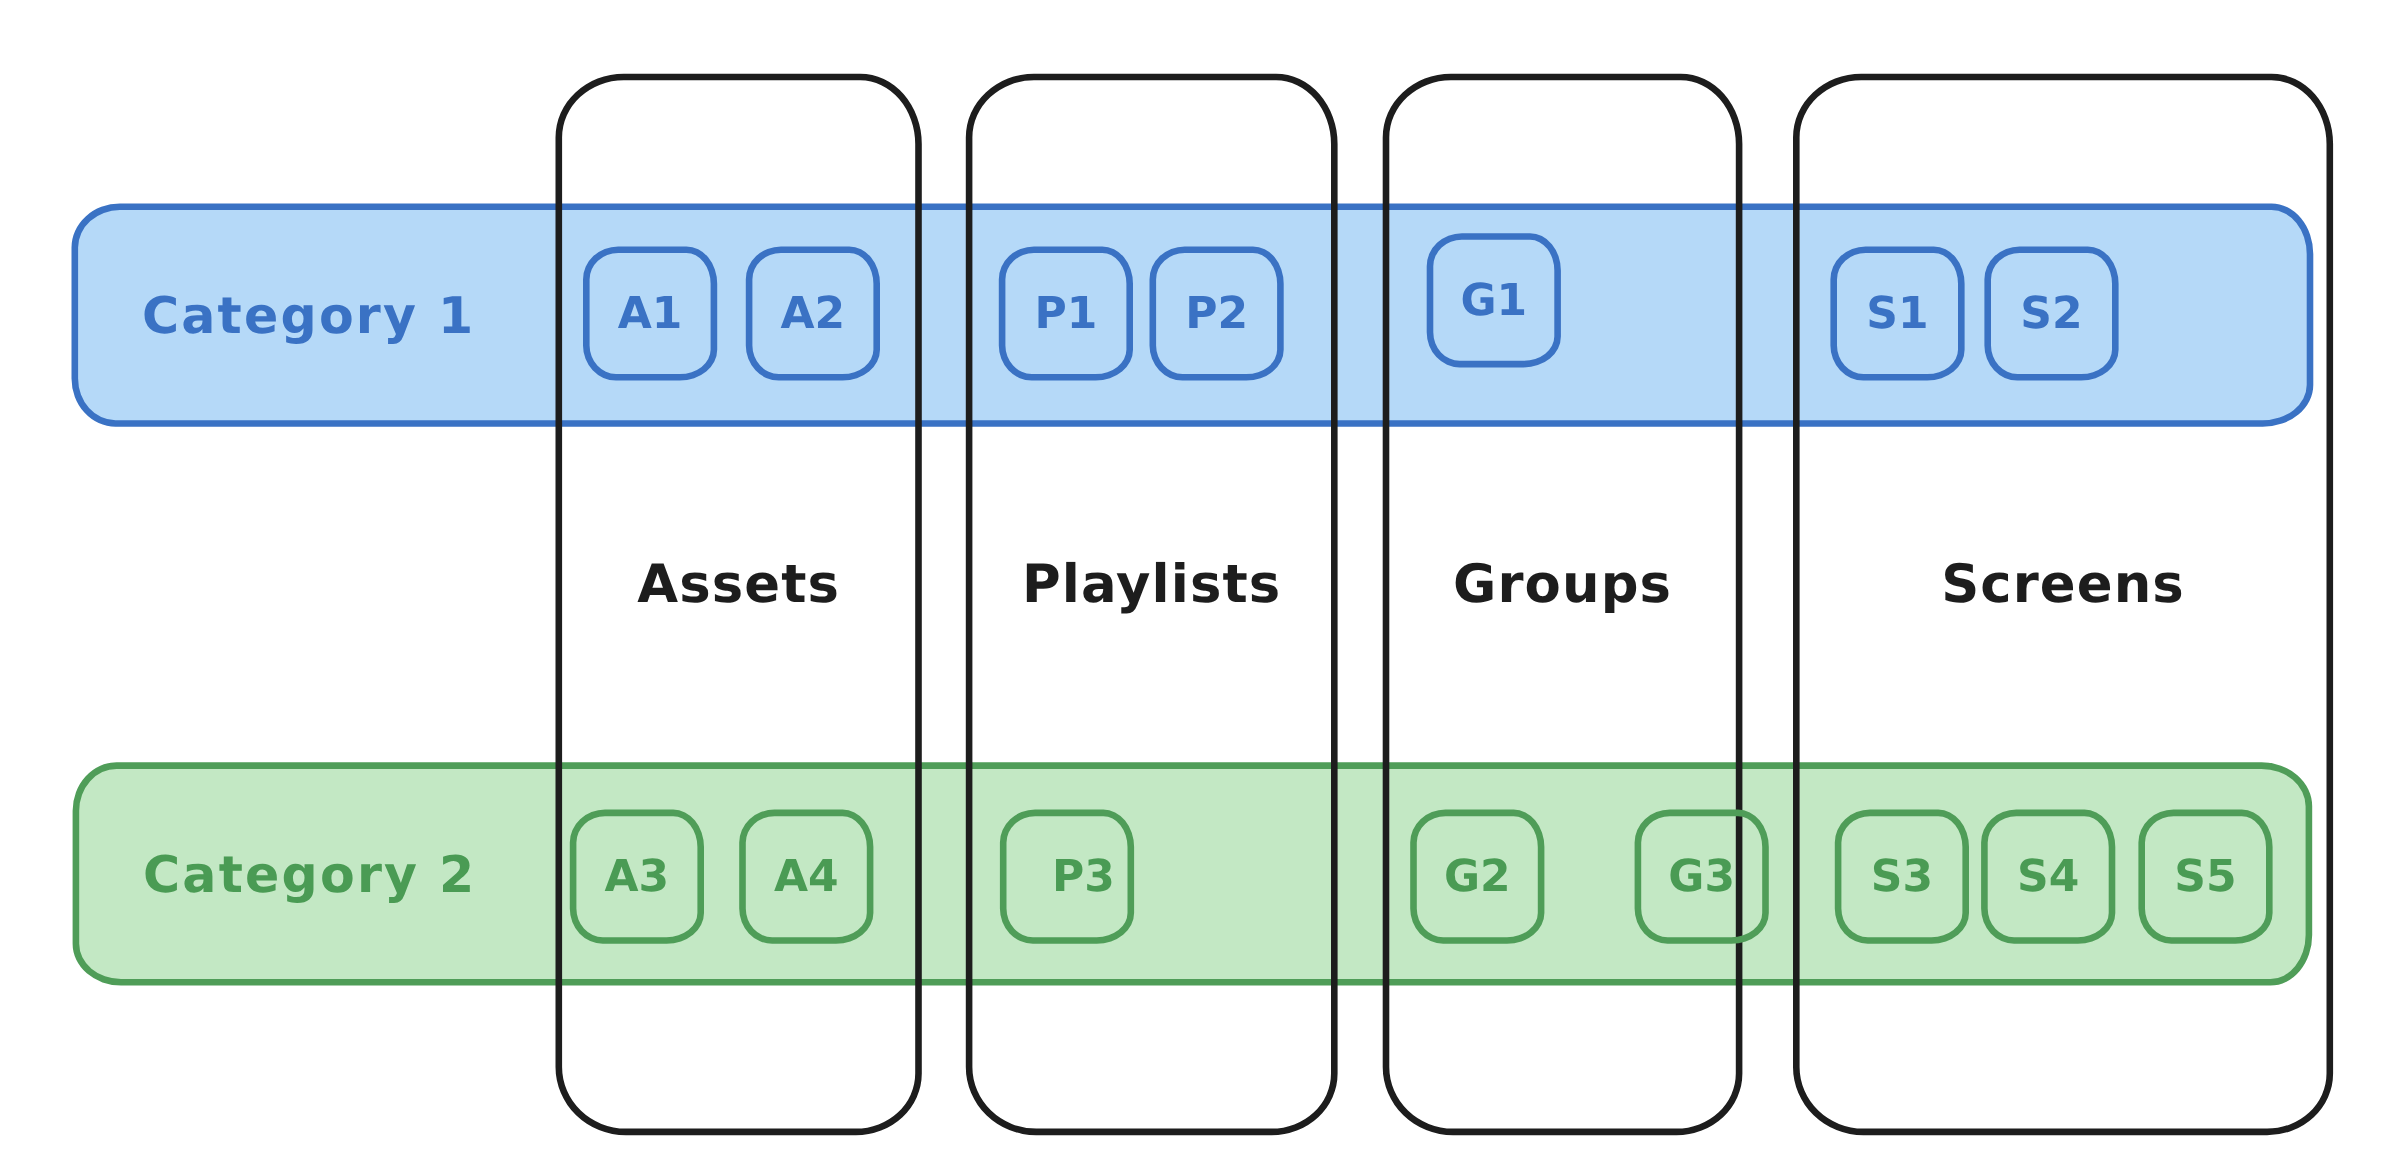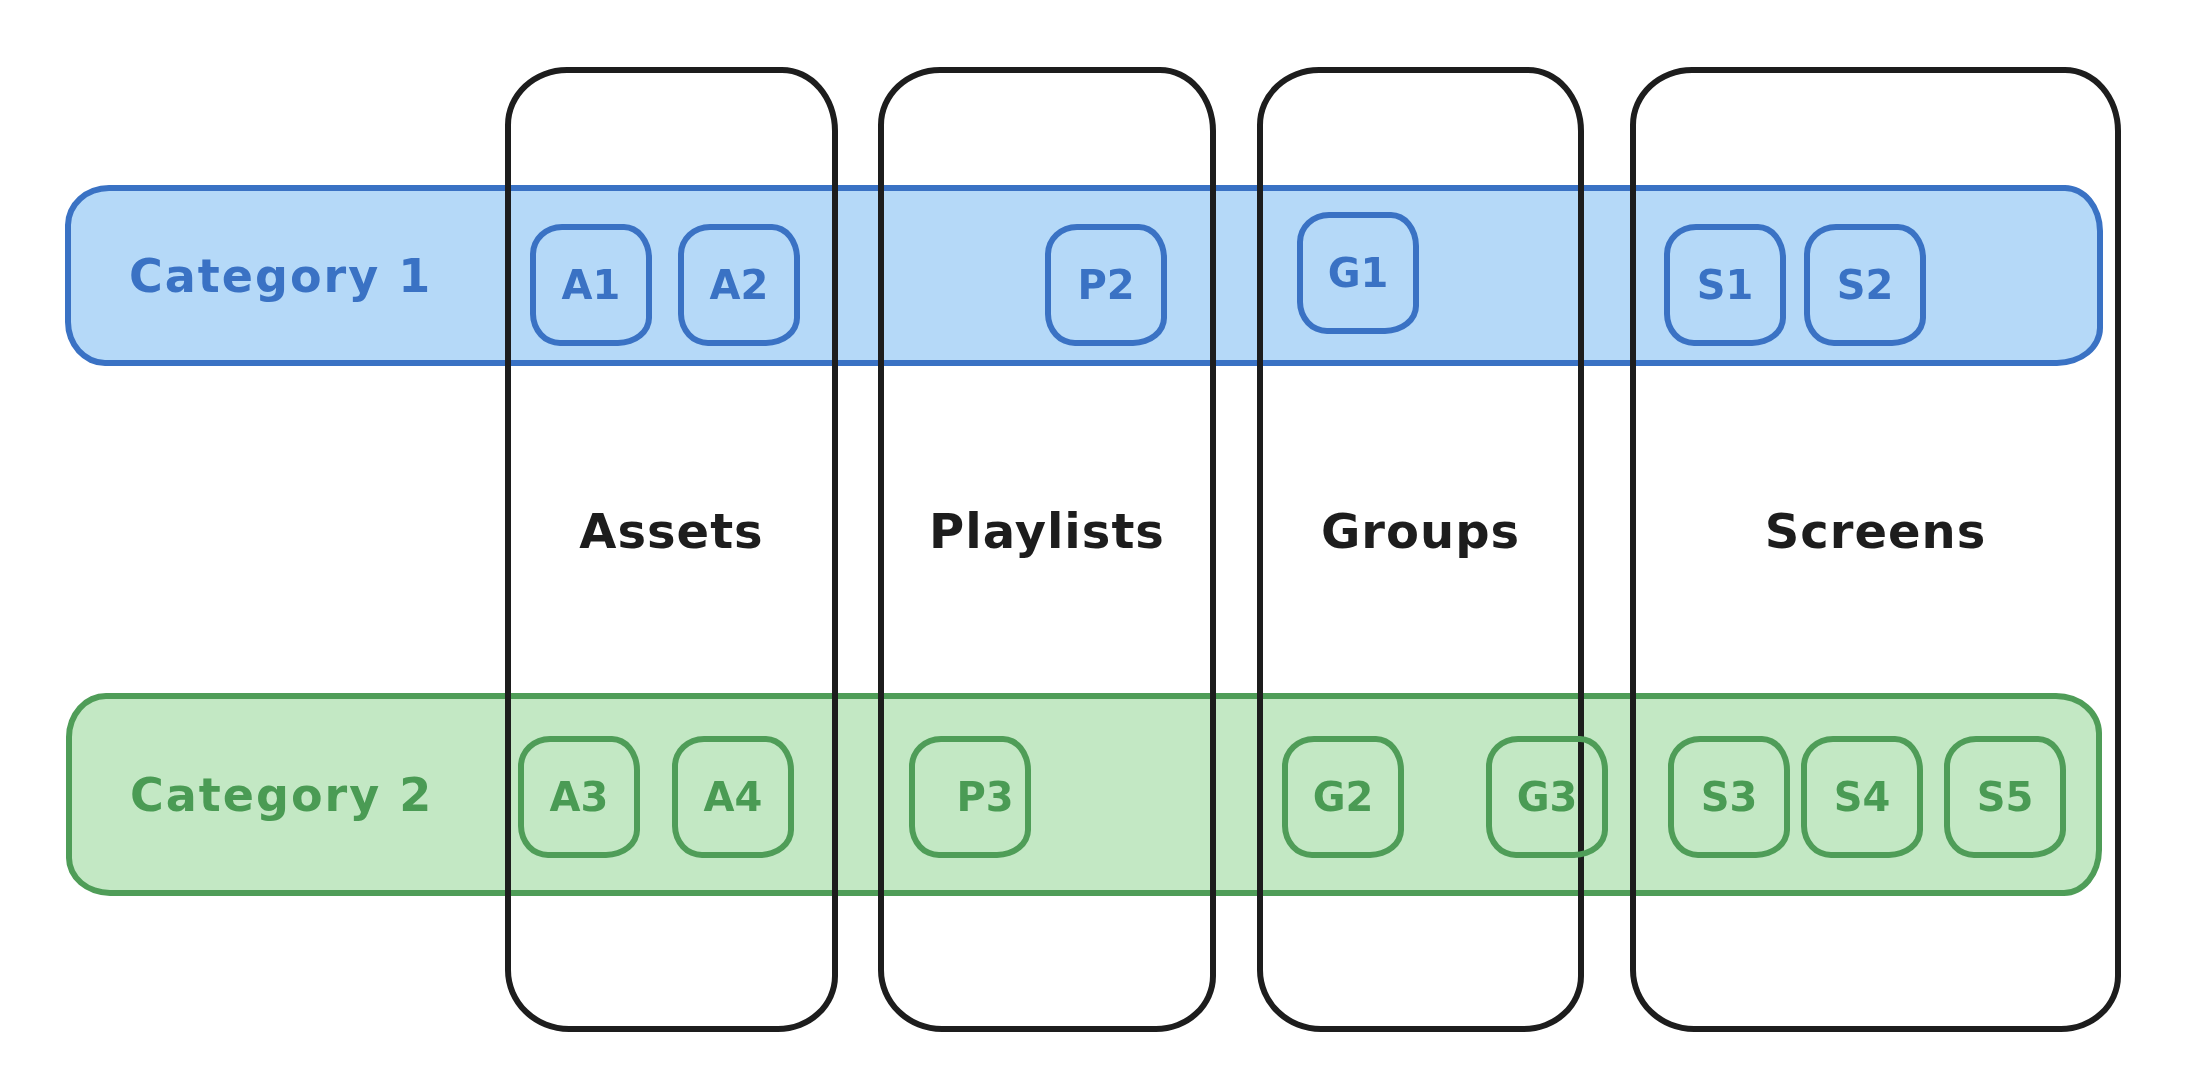--- a/index.html
+++ b/index.html
@@ -84,21 +84,21 @@
     z-index: 3;
   }
   .chip.blue { border-color: var(--blue-stroke); color: var(--blue-text); text-align: right; }
   .chip.green { border-color: var(--green-stroke); color: var(--green-text); }
 </style>
 </head>
 <body>
 
 <div class="canvas">
 
-  <div class="band blue" style="left:65px; top:185px; width:2038px; height:181px;">
+  <div class="band blue" style="left:65px; top:185px; width:2038px; height:203px;">
     <div class="band-label">Category 1</div>
   </div>
 
   <div class="band green" style="left:66px; top:693px; width:2036px; height:203px;">
     <div class="band-label">Category 2</div>
   </div>
 
   <div class="column" style="left:505px; top:67px; width:333px; height:965px;">
     <div class="col-label">Assets</div>
   </div>
@@ -110,20 +110,21 @@
   <div class="column" style="left:1257px; top:67px; width:327px; height:965px;">
     <div class="col-label">Groups</div>
   </div>
 
   <div class="column" style="left:1630px; top:67px; width:491px; height:965px;">
     <div class="col-label">Screens</div>
   </div>
 
   <div class="chip blue" style="left:530px; top:224px;">A1</div>
   <div class="chip blue" style="left:678px; top:224px;">A2</div>
+  <div class="chip blue" style="left:908px; top:224px;">P1</div>
   <div class="chip blue" style="left:1045px; top:224px;">P2</div>
   <div class="chip blue" style="left:1297px; top:212px;">G1</div>
   <div class="chip blue" style="left:1664px; top:224px;">S1</div>
   <div class="chip blue" style="left:1804px; top:224px;">S2</div>
 
   <div class="chip green" style="left:518px; top:736px;">A3</div>
   <div class="chip green" style="left:672px; top:736px;">A4</div>
   <div class="chip green" style="left:909px; top:736px;padding-left:30px;">P3</div>
   <div class="chip green" style="left:1282px; top:736px;">G2</div>
   <div class="chip green" style="left:1486px; top:736px;">G3</div>

